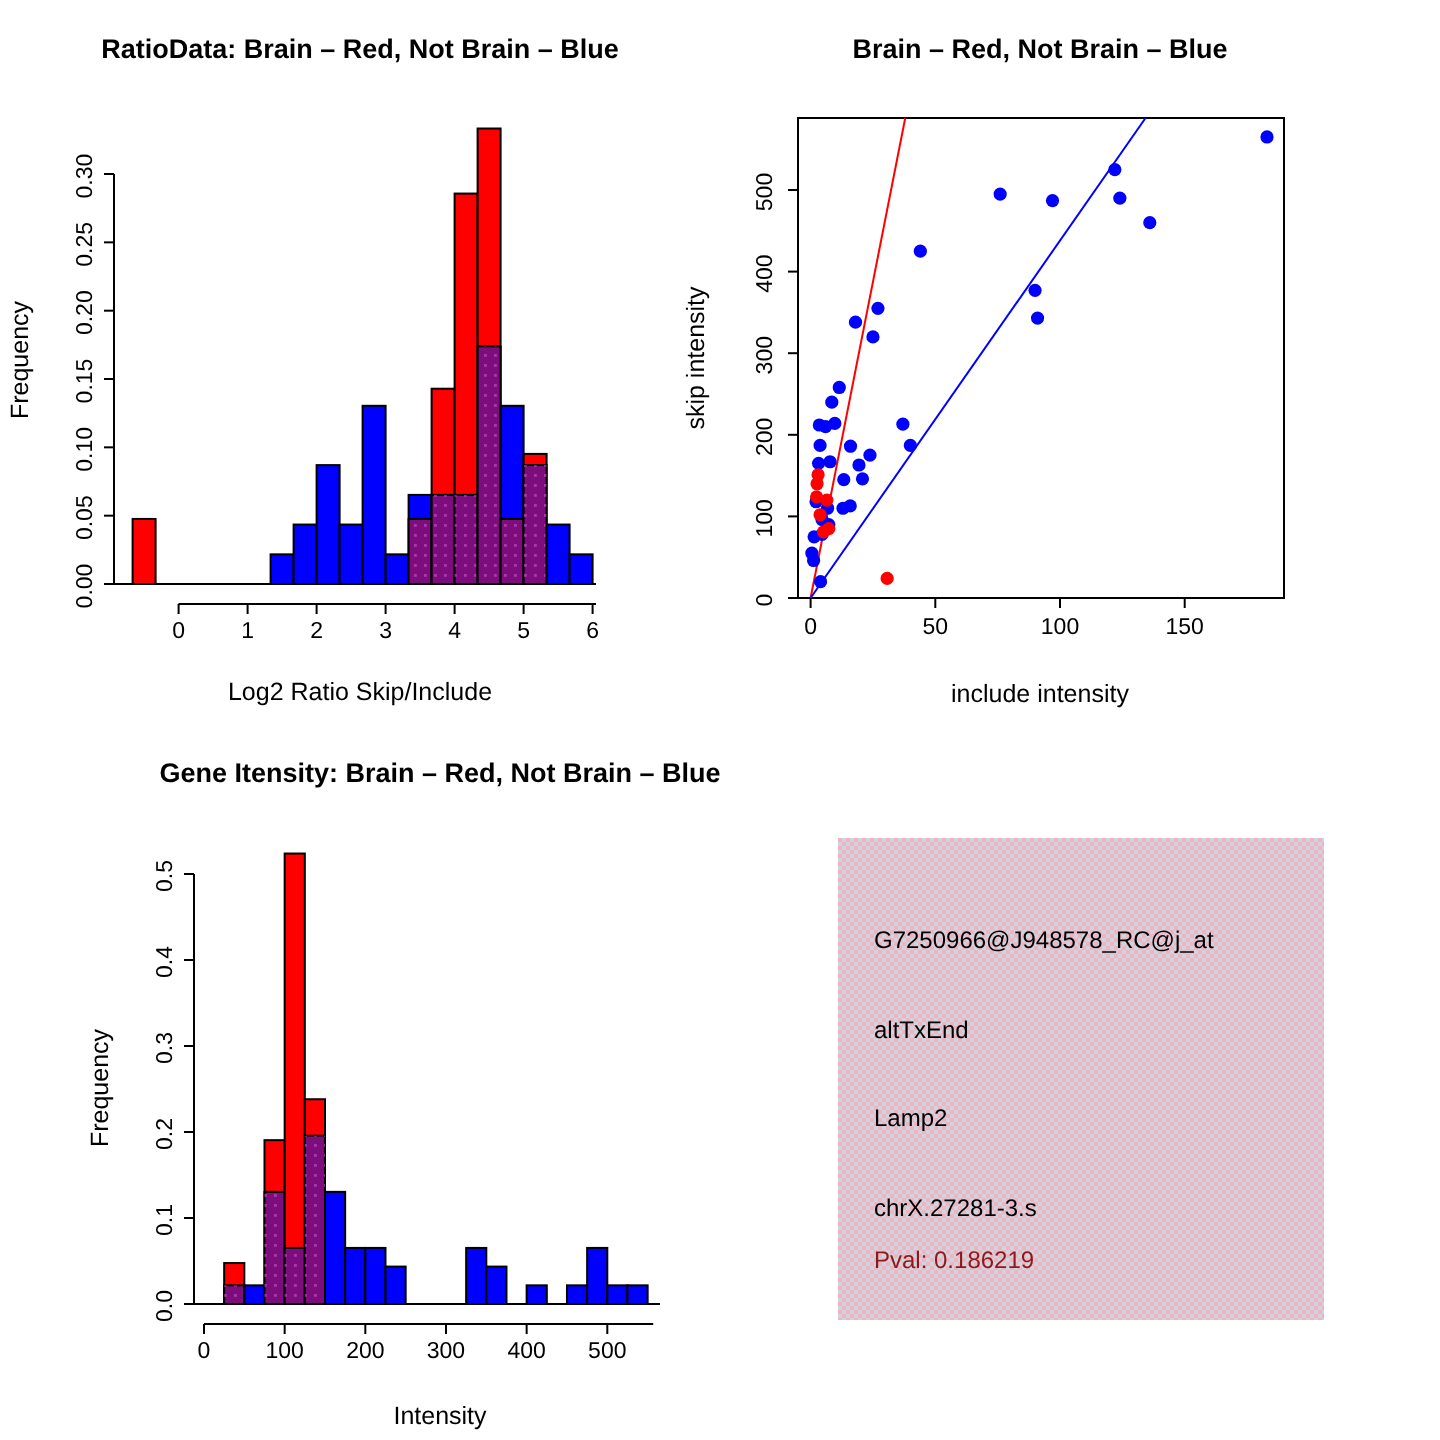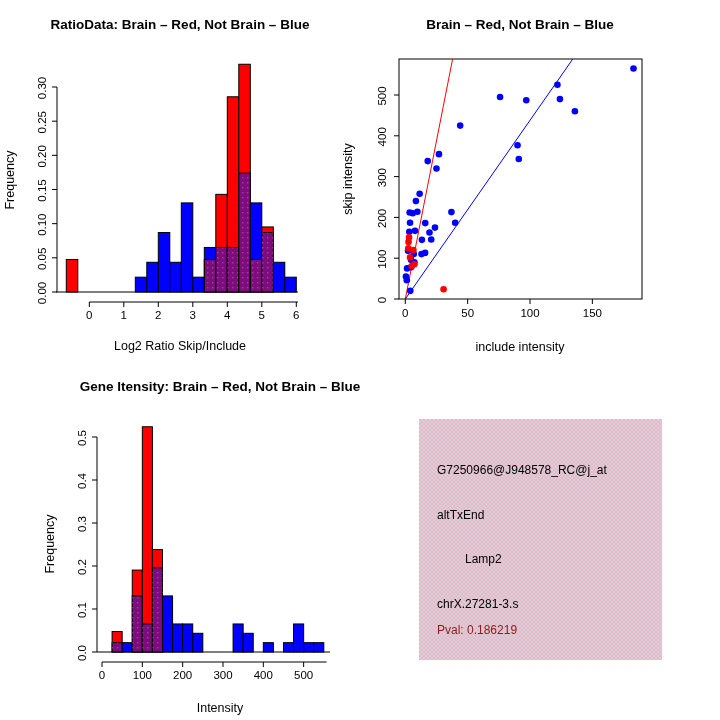--- a/index.html
+++ b/index.html
@@ -248,19 +248,19 @@
           <rect x="263.65" y="282.669" width="10.0825" height="9.331000000000017" fill="#0000ff" stroke="#000000"></rect>
           <rect x="273.73249999999996" y="282.669" width="10.0825" height="9.331000000000017" fill="#0000ff" stroke="#000000"></rect>
         </g>
     </svg>
   </div>
 
   <div class="panel" id="panel-br">
     <div class="info-box">
       <div class="info-line" style="top: 44px; color: rgb(0, 0, 0);">G7250966@J948578_RC@j_at</div>
       <div class="info-line" style="top: 89px; color: rgb(0, 0, 0);">altTxEnd</div>
-      <div class="info-line" style="top: 133px; color: rgb(0, 0, 0); margin-left: 28px;">Lamp2</div>
+      <div class="info-line" style="top: 133px; color: rgb(0, 0, 0);">Lamp2</div>
       <div class="info-line" style="top: 178px; color: rgb(0, 0, 0);">chrX.27281-3.s</div>
       <div class="info-line" style="top: 204px; color: rgb(139, 27, 27);">Pval: 0.186219</div>
     </div>
   </div>
 
 </div>
 
 </body></html>

